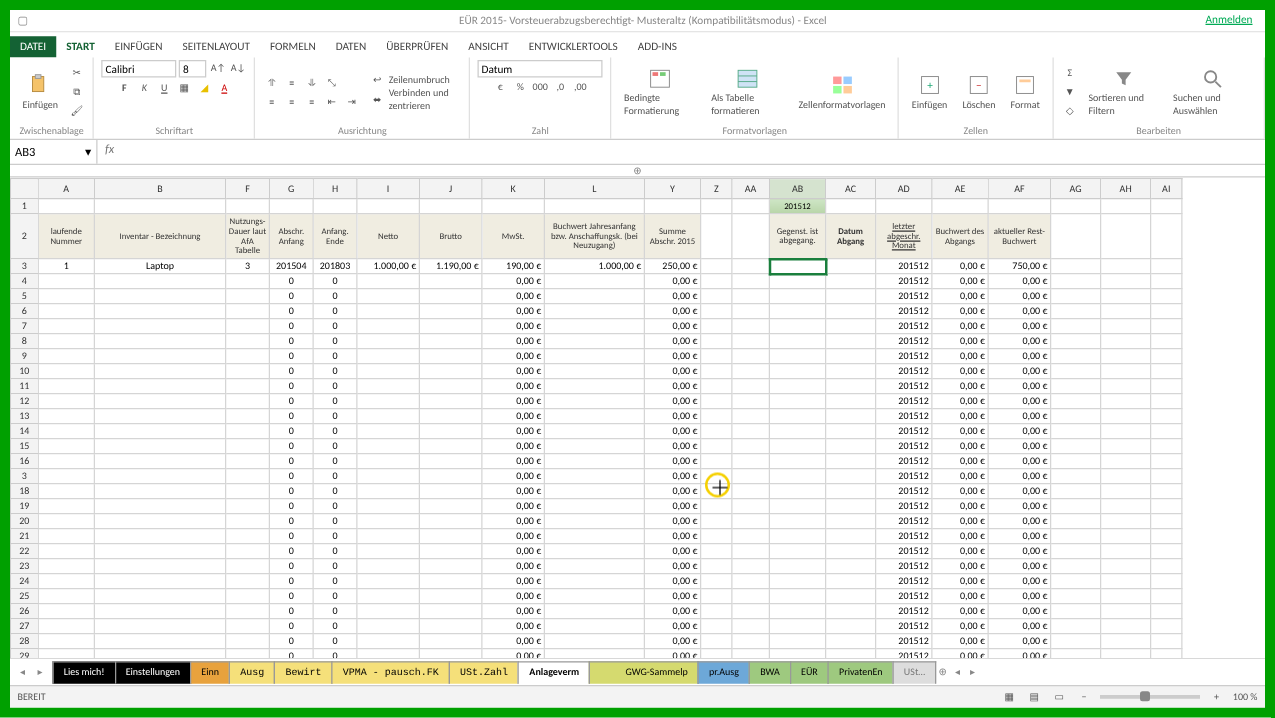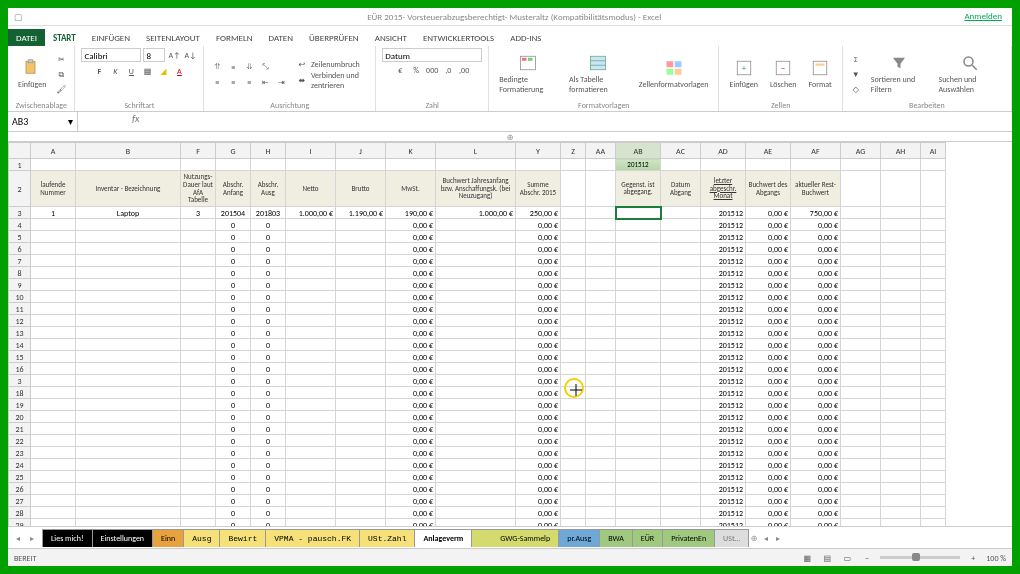--- a/index.html
+++ b/index.html
@@ -15,21 +15,21 @@
   .group { border-right: 1px solid #e0e0e0; padding: 2px 6px 0 6px; display: flex; flex-direction: column; justify-content: space-between;}
   .group-label { text-align: center; font-size: 8px; color: #888; padding-bottom: 1px;}
   .group-content { display: flex; align-items: center; gap: 4px; flex: 1;}
   .big-btn { display: flex; flex-direction: column; align-items: center; gap: 2px; padding: 2px 4px; cursor: pointer;}
   .big-btn svg { width: 18px; height: 18px; }
   .big-btn span { font-size: 8px; }
   .mini-btn { width: 14px; height: 14px; display: inline-flex; align-items: center; justify-content: center; cursor: pointer;}
   .stack { display: flex; flex-direction: column; gap: 1px;}
   .row-ctrls { display: flex; gap: 2px; align-items: center;}
   .font-sel { font-size: 9px; border: 1px solid #ccc; padding: 0 2px; background: #fff; height: 14px;}
-  .namebox-row { display: flex; align-items: flex-start; border-bottom: 1px solid #ccc; height: 20px; font-size: 10px; background: #fff; gap: 48px;}
+  .namebox-row { display: flex; align-items: flex-start; border-bottom: 1px solid #ccc; height: 20px; font-size: 10px; background: #fff;}
   .namebox { width: 70px; border-right: 1px solid #ccc; padding: 0 4px; height: 100%; display: flex; align-items: center; justify-content: space-between;}
   .fx { padding: 0 6px; font-style: italic; color: #777;}
   .formula-input { flex: 1; height: 100%; padding: 0 4px;}
   .splitter { height: 10px; border-bottom: 1px solid #ccc; display:flex; align-items:center; justify-content:center; font-size:8px; color:#888;}
   .grid-wrap { flex: 1; overflow: auto; background: #fff;}
   table.grid { border-collapse: collapse; font-size: 8px; table-layout: fixed;}
   .grid th { background: #f3f3f3; border: 1px solid #ccc; font-weight: normal; color: #333; text-align: center; position: sticky; top:0;}
   .grid th.colhead { height: 16px; }
   .grid th.sel { background: #d5e3cf; }
   .grid td { border: 1px solid #d5d5d5; height: 12px; padding: 0 2px; white-space: nowrap; overflow: hidden;}
@@ -333,30 +333,30 @@
             <td></td>
             <td></td>
             <td></td>
           </tr>
           <tr>
             <th class="rowhead" style="height: 36px;">2</th>
             <td class="hdr-cell" style="height: 36px; white-space: normal;">laufende Nummer</td>
             <td class="hdr-cell" style="height: 36px; white-space: normal;">Inventar - Bezeichnung</td>
             <td class="hdr-cell" style="height: 24px; white-space: normal;">Nutzungs-Dauer laut AfA Tabelle</td>
             <td class="hdr-cell" style="height: 36px; white-space: normal;">Abschr. Anfang</td>
-            <td class="hdr-cell" style="height: 36px; white-space: normal;">Abschr. Ausg</td>
+            <td class="hdr-cell" style="height: 36px; white-space: normal;">Anfang. Ende</td>
             <td class="hdr-cell" style="height: 36px; white-space: normal;">Netto</td>
             <td class="hdr-cell" style="height: 36px; white-space: normal;">Brutto</td>
             <td class="hdr-cell" style="height: 36px; white-space: normal;">MwSt.</td>
             <td class="hdr-cell" style="height: 36px; white-space: normal;">Buchwert Jahresanfang bzw. Anschaffungsk. (bei Neuzugang)</td>
             <td class="hdr-cell" style="height: 36px; white-space: normal;">Summe Abschr. 2015</td>
             <td style="height: 36px;"></td>
             <td style="height: 36px;"></td>
             <td class="hdr-cell" style="height: 36px; white-space: normal;">Gegenst. ist abgegang.</td>
-            <td class="hdr-cell" style="height: 36px; white-space: normal;">Datum Abgang</td>
+            <td class="hdr-cell" style="height: 36px; white-space: normal; font-weight: bold;">Datum Abgang</td>
             <td class="hdr-cell" style="height: 36px; white-space: normal; text-decoration: underline;">letzter abgeschr. Monat</td>
             <td class="hdr-cell" style="height: 36px; white-space: normal;">Buchwert des Abgangs</td>
             <td class="hdr-cell" style="height: 36px; white-space: normal;">aktueller Rest-Buchwert</td>
             <td style="height: 36px;"></td>
             <td style="height: 36px;"></td>
             <td style="height: 36px;"></td>
           </tr>
           <tr>
             <th class="rowhead">3</th>
             <td class="num-c">1</td>

